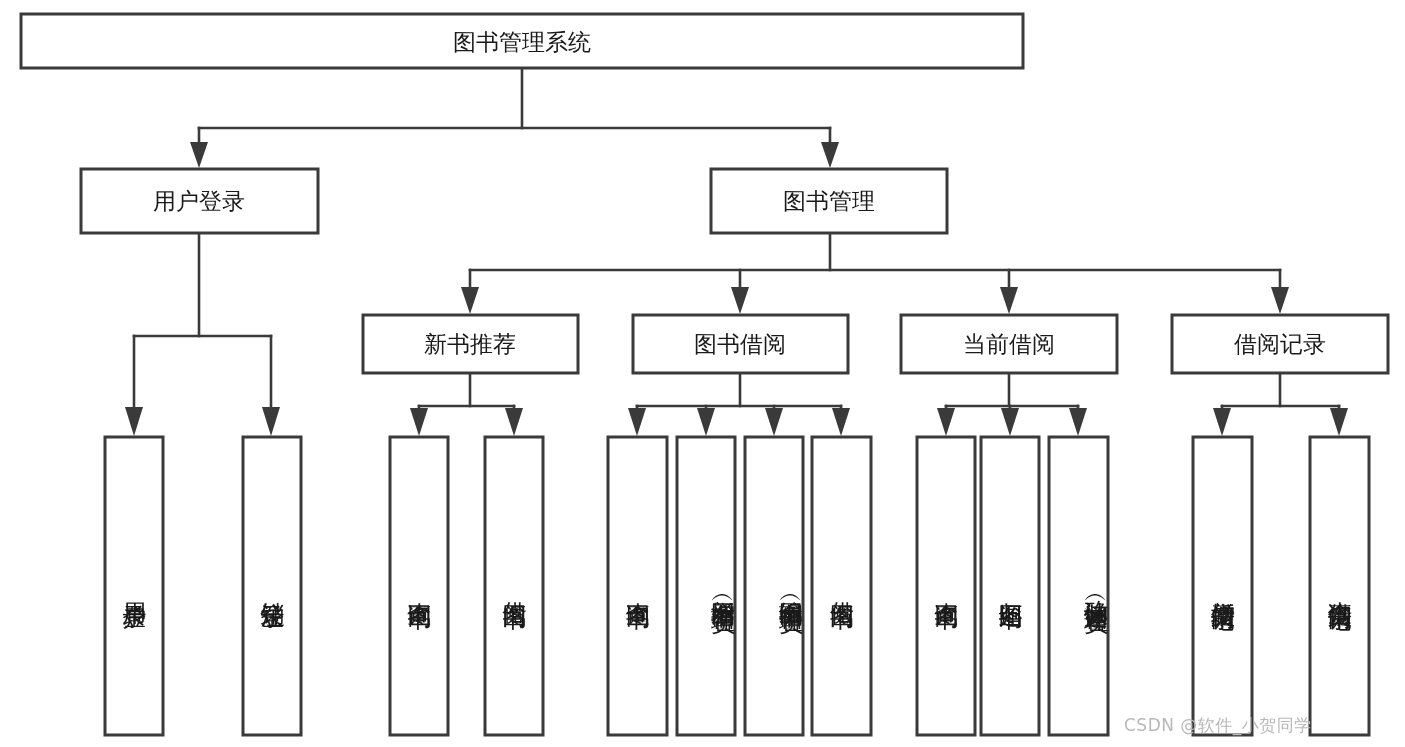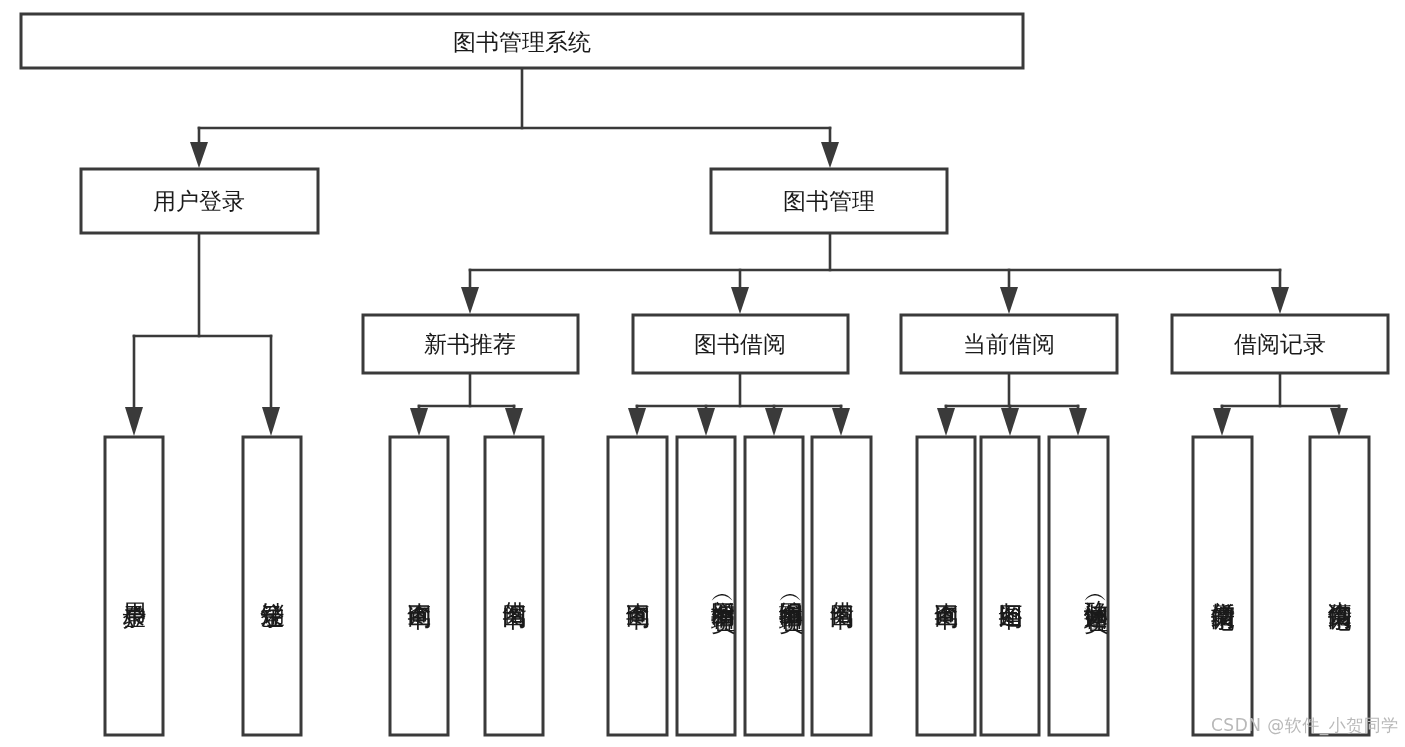--- a/index.html
+++ b/index.html
@@ -200,15 +200,15 @@
   <div class="vtext" style="left:745px; top:441px; width:58px; height:294px;">编辑图书（管理员）</div>
   <div class="vtext center" style="left:812px; top:437px; width:59px; height:298px;">借阅图书</div>
 
   <div class="vtext center" style="left:917px; top:437px; width:58px; height:298px;">查询图书</div>
   <div class="vtext center" style="left:981px; top:437px; width:58px; height:298px;">归还图书</div>
   <div class="vtext" style="left:1049px; top:441px; width:59px; height:294px;">确认归还（管理员）</div>
 
   <div class="vtext center" style="left:1193px; top:437px; width:59px; height:298px;">新增借阅记录</div>
   <div class="vtext center" style="left:1310px; top:437px; width:59px; height:298px;">查询借阅记录</div>
 
-  <div class="watermark" style="left:1211px; top:714px;">CSDN @软件_小贺同学</div>
+  <div class="watermark" style="left:1124px; top:714px;">CSDN @软件_小贺同学</div>
 
 </div>
 
 </body></html>

